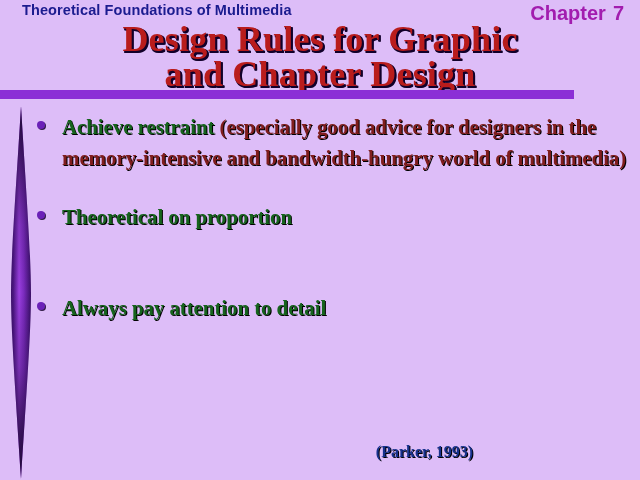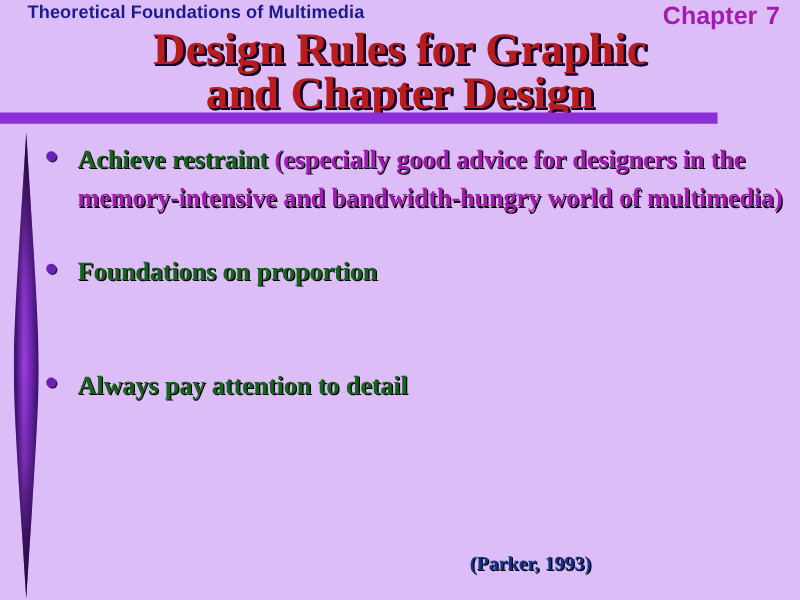--- a/index.html
+++ b/index.html
@@ -118,21 +118,21 @@
   .bullet-text {
     font-family: "Liberation Serif", serif;
     font-weight: bold;
     font-size: 21px;
     line-height: 30.5px;
     color: #16631d;
     text-shadow: 1px 1px 0 #000000;
     letter-spacing: -0.1px;
   }
   .bullet-text .blue {
-    color: #a21caf;
+    color: #7f1d1d;
     text-shadow: 1px 1px 0 #000000;
     margin-top: 19px;
   }
   .spacer-1 { height: 29px; }
   .spacer-2 { height: 33px; }
   .spacer-3 { height: 27px; }
 
   
   #citation {
     position: absolute;
@@ -208,21 +208,21 @@
       <div class="bullet-text">
         <span>Achieve restraint </span><span class="blue">(especially good advice for designers in the memory-intensive and bandwidth-hungry world of multimedia)</span>
       </div>
     </div>
 
     <div class="spacer-1"></div>
 
     <div class="bullet-item">
       <span class="bullet-dot"></span>
       <div class="bullet-text">
-        <span>Foundations on proportion</span>
+        <span>Theoretical on proportion</span>
       </div>
     </div>
 
     <div class="spacer-2"></div>
 
 
     <div class="spacer-3"></div>
 
     <div class="bullet-item">
       <span class="bullet-dot"></span>

